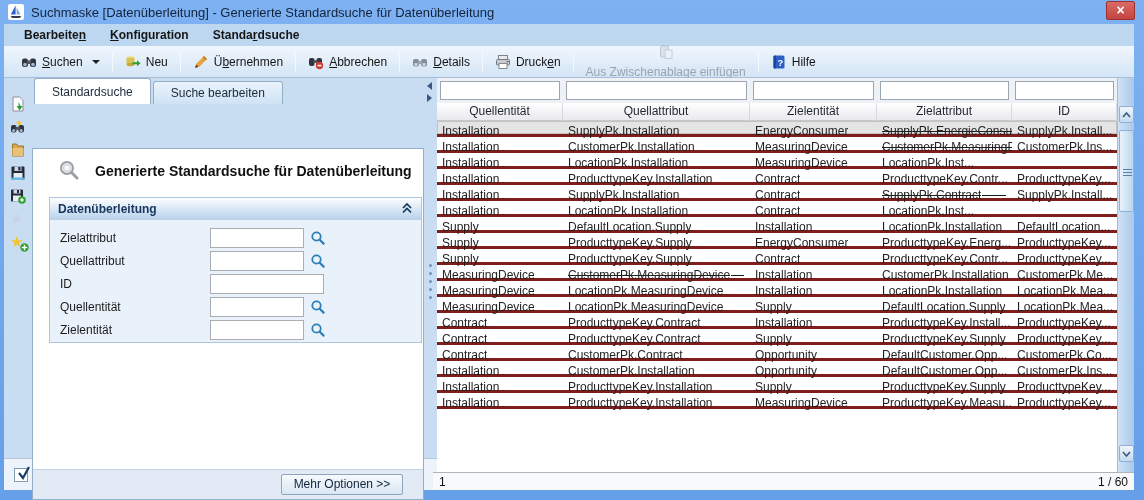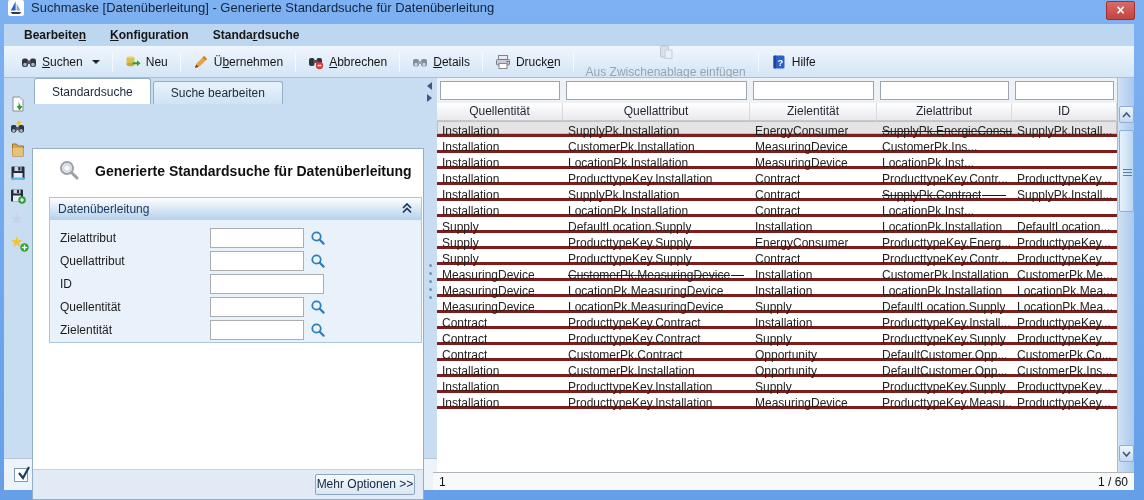--- a/index.html
+++ b/index.html
@@ -3,21 +3,21 @@
 <meta charset="utf-8">
 <style>
   * { margin:0; padding:0; box-sizing:border-box; }
   html,body { width:1144px; height:500px; overflow:hidden; }
   body { font-family:"Liberation Sans","DejaVu Sans",sans-serif; font-size:12px; color:#1f1f1f; }
 
   .window { position:absolute; left:0; top:0; width:1144px; height:500px;
             background:linear-gradient(#7db1f2,#659fe8); }
 
   
-  .titlebar { position:absolute; left:0; top:0; width:100%; height:24px; display:flex; align-items:flex-start; }
+  .titlebar { position:absolute; left:0; top:0; width:100%; height:24px; display:flex; align-items:center; }
   .titlebar .app-ico { margin-left:8px; width:16px; height:16px; }
   .titlebar .ttl { margin-left:7px; font-size:13px; color:#13233b; white-space:nowrap; }
   .close-btn { position:absolute; right:9px; top:1px; width:29px; height:19px;
                background:linear-gradient(#d96a66,#c34440); border:1px solid #9e2f2c; border-radius:2px;
                color:#fff; font-weight:bold; font-size:14px; line-height:17px; text-align:center; cursor:default; }
 
   
   .content { position:absolute; left:4px; top:24px; width:1130px; height:466px; background:#c9ddf2; }
 
   .menubar { position:absolute; left:0; top:0; width:100%; height:22px; background:#bed7f0;
@@ -50,31 +50,31 @@
 
   .panel { position:absolute; left:28px; top:80px; width:392px; height:352px; background:#fff;
            border:1px solid #94aec6; z-index:2;margin-top:44px; }
   .panel-head { position:absolute; left:24px; top:10px; display:flex; align-items:center; gap:14px; }
   .panel-title { font-size:14px; font-weight:bold; color:#101010; }
 
   .groupbox { position:absolute; left:16px; top:48px; width:373px; height:146px;
               border:1px solid #adc6e0; background:#e9f1fa; }
   .group-head { height:22px; background:linear-gradient(#fdfeff,#b9d3ec); border-bottom:1px solid #bcd2e8;
                 display:flex; align-items:center; padding:0 8px; }
-  .group-title { font-weight:normal; color:#17365d; flex:1; }
+  .group-title { font-weight:bold; color:#17365d; flex:1; }
   .frow { position:absolute; left:0; width:100%; height:20px; }
   .frow .flabel { position:absolute; left:10px; top:3px; color:#1c1c1c; }
   .frow input { position:absolute; left:160px; top:0; width:94px; height:20px; border:1px solid #abadb3;
                 background:#fff; padding:0 3px; font:inherit; }
   .frow input.wide { width:114px; }
   .frow .lookup { position:absolute; left:260px; top:2px; width:16px; height:16px; }
 
   .panel-bottom { position:absolute; left:0; bottom:0; width:100%; height:30px; background:#e2ebf5;
                   border-top:1px solid #c5d3e2; }
-  .more-btn { position:absolute; right:8px; top:4px; width:100px; height:21px;
+  .more-btn { position:absolute; right:20px; top:4px; width:122px; height:21px;
               background:linear-gradient(#f6fafd,#d9e6f2); border:1px solid #8da5bd; border-radius:2px;
               text-align:center; line-height:19px; color:#10243c; }
 
   .splitter { position:absolute; left:420px; top:54px; width:13px; height:378px; }
   .split-arrows { position:absolute; left:3px; top:4px; display:flex; flex-direction:column; gap:4px; }
   .tri-l { width:0; height:0; border-top:4px solid transparent; border-bottom:4px solid transparent; border-right:5px solid #3c5a80; }
   .tri-r { width:0; height:0; border-top:4px solid transparent; border-bottom:4px solid transparent; border-left:5px solid #3c5a80; }
   .split-dots { position:absolute; left:5px; top:186px; display:flex; flex-direction:column; gap:5px; }
   .split-dots i { width:3px; height:3px; border-radius:50%; background:#6f93bd; }
 
@@ -393,20 +393,23 @@
           <div class="trow">
             <div class="tcell col-0">
               <span>Installation</span>
             </div>
             <div class="tcell col-1">
               <span>CustomerPk.Installation</span>
             </div>
             <div class="tcell col-2">
               <span>MeasuringDevice</span>
             </div>
+            <div class="tcell col-3 strike">
+              <span>CustomerPk.MeasuringD</span>
+            </div>
             <div class="tcell col-4">
               <span>CustomerPk.Ins...</span>
             </div>
           </div>
           <div class="trow">
             <div class="tcell col-0">
               <span>Installation</span>
             </div>
             <div class="tcell col-1">
               <span>LocationPk.Installation</span>

